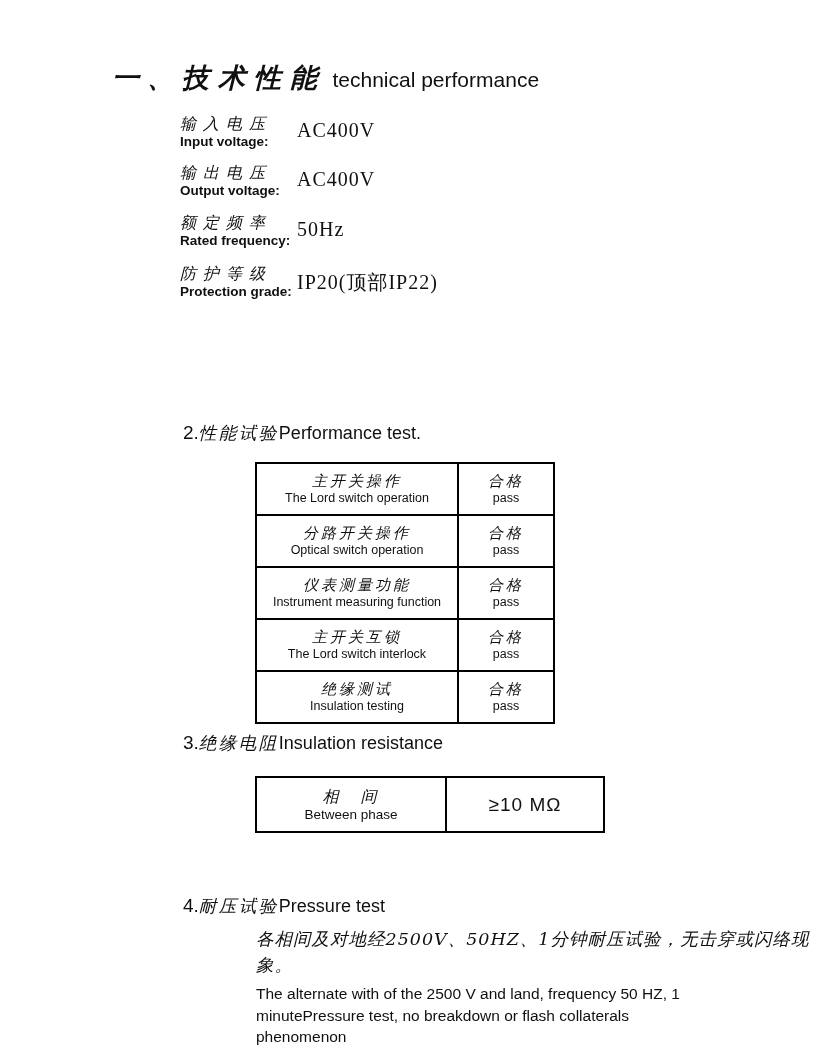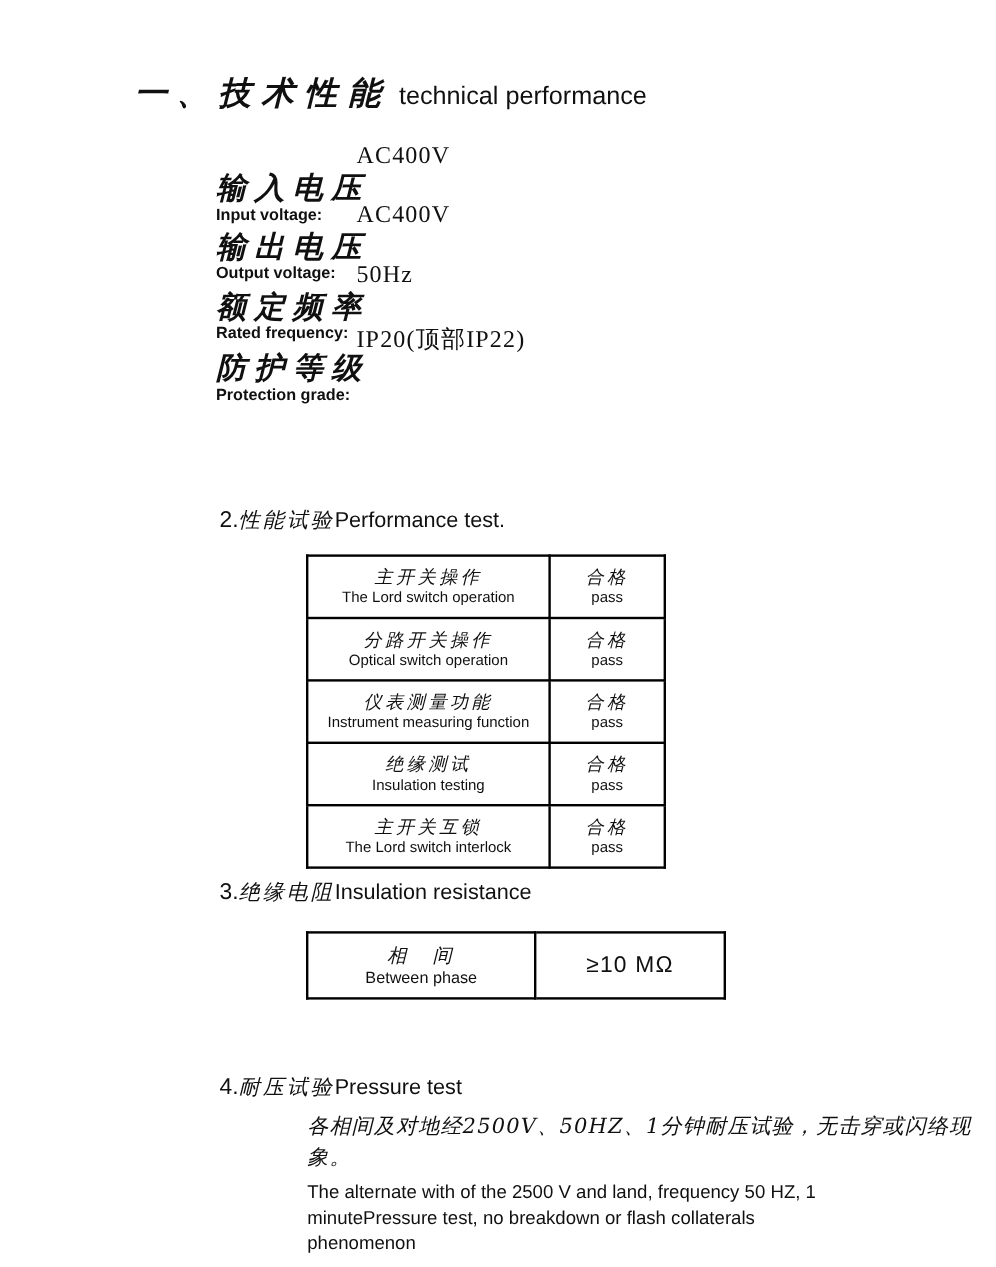--- a/index.html
+++ b/index.html
@@ -22,21 +22,21 @@
   .h-sec .h-num { font-size: 27px; font-weight: bold; letter-spacing: 8px; }
   .h-sec .h-zh  { font-size: 27px; font-weight: bold; letter-spacing: 9px; }
   .h-sec .h-en  { font-size: 21px; letter-spacing: 0; margin-left: 2px; }
   .h1 { left: 112px; top: 60px; }
   .h2 { left: 110px; top: 330px; }
   .h2 .h-zh { font-size: 26px; letter-spacing: 4px; }
   .h2 .h-en { font-size: 23px; }
 
   
   .spec { position: absolute; left: 180px; width: 420px; }
-  .spec .spec-zh { font-size: 25px; font-weight: bold; letter-spacing: 7px; line-height: 1.05; white-space: nowrap; margin-top: 28px; }
+  .spec .spec-zh { font-size: 16px; font-weight: normal; letter-spacing: 7px; line-height: 1.05; white-space: nowrap; }
   .spec .spec-en { font-size: 13.5px; font-weight: bold; line-height: 1.2; margin-top: 1px; white-space: nowrap; }
   .spec .spec-val { position: absolute; left: 117px; top: 3px; font-size: 20px; white-space: nowrap; letter-spacing: 1px; }
   .spec-1 { top: 116px; }
   .spec-2 { top: 165px; }
   .spec-3 { top: 215px; }
   .spec-4 { top: 266px; }
 
   
   .item { position: absolute; left: 183px; white-space: nowrap; font-size: 18px; }
   .item .i-num { font-size: 19px; }
@@ -131,32 +131,32 @@
           <div class="cell-zh kai">仪表测量功能</div>
           <div class="cell-en sans">Instrument measuring function</div>
         </td>
         <td class="c2">
           <div class="cell-zh kai">合格</div>
           <div class="cell-en sans">pass</div>
         </td>
       </tr>
       <tr>
         <td class="c1">
-          <div class="cell-zh kai">绝缘测试</div>
-          <div class="cell-en sans">Insulation testing</div>
+          <div class="cell-zh kai">主开关互锁</div>
+          <div class="cell-en sans">The Lord switch interlock</div>
         </td>
         <td class="c2">
           <div class="cell-zh kai">合格</div>
           <div class="cell-en sans">pass</div>
         </td>
       </tr>
       <tr>
         <td class="c1">
-          <div class="cell-zh kai">主开关互锁</div>
-          <div class="cell-en sans">The Lord switch interlock</div>
+          <div class="cell-zh kai">绝缘测试</div>
+          <div class="cell-en sans">Insulation testing</div>
         </td>
         <td class="c2">
           <div class="cell-zh kai">合格</div>
           <div class="cell-en sans">pass</div>
         </td>
       </tr>
     </tbody>
   </table>
 
   <div class="item item-3">

